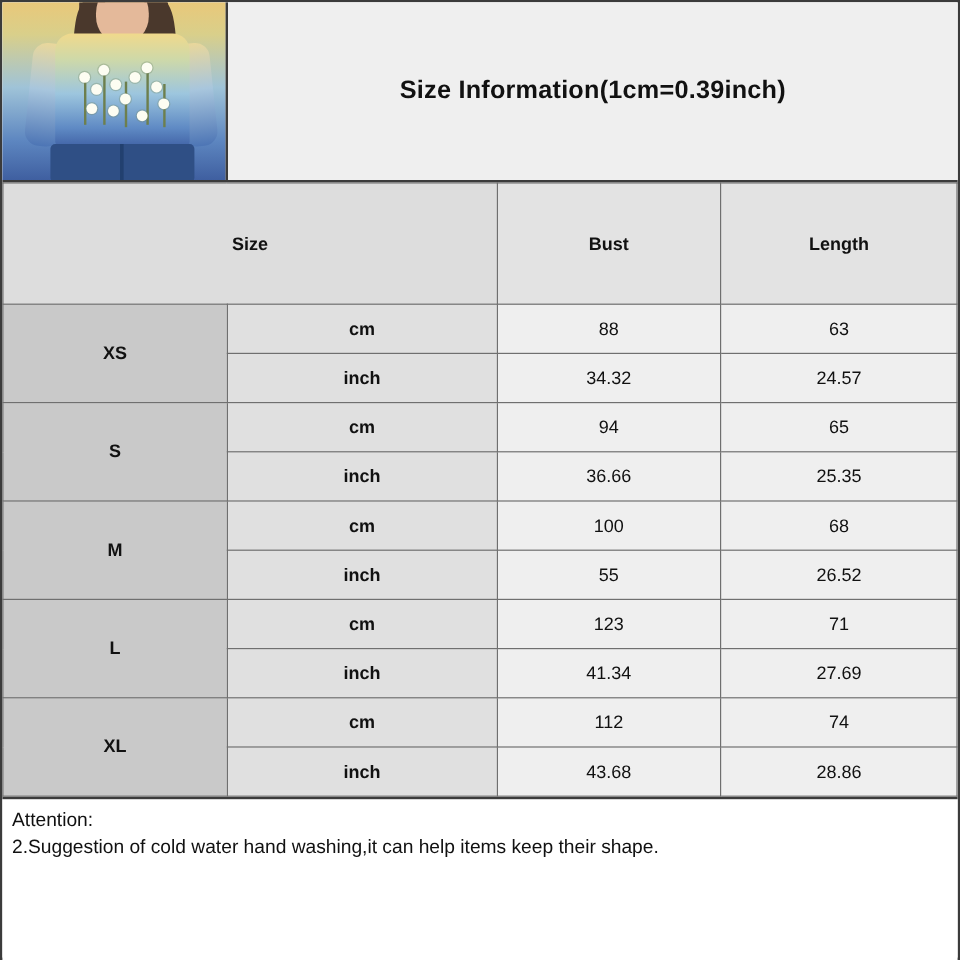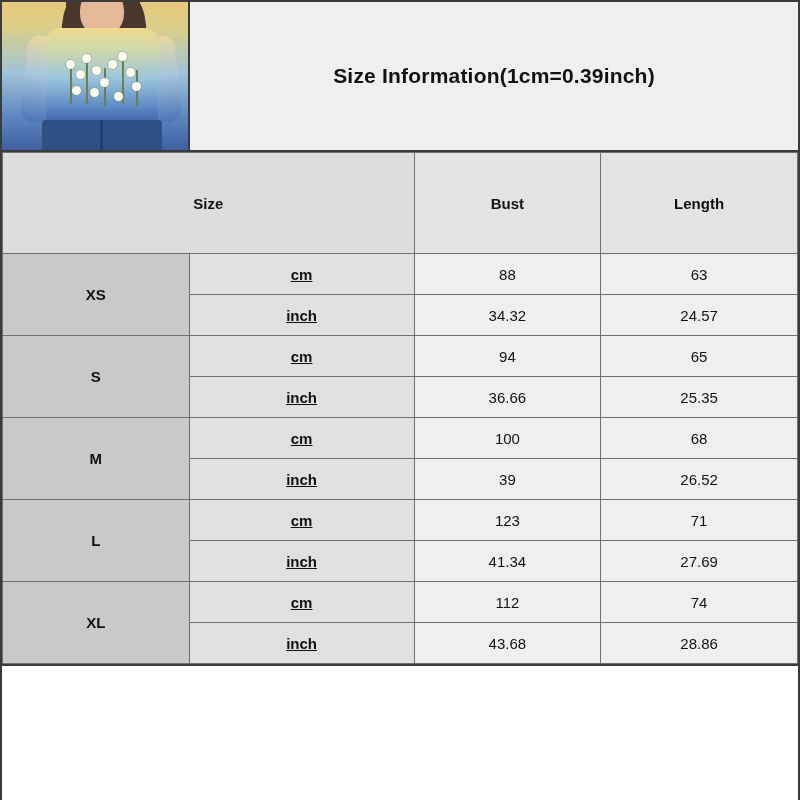--- a/index.html
+++ b/index.html
@@ -190,21 +190,20 @@
   }
   .size-label {
     font-weight: bold;
     font-size: 15px;
     background: #c9c9c9 !important;
     margin-top: 44px;
   }
   .unit-cell {
     font-weight: bold;
     background: #e0e0e0 !important;
-    text-decoration: underline;
   }
   .val-cell {
     background: #efefef !important;
   }
   .data-row td { height: 38px; }
 
   
   .attention {
     border-top: 2px solid #3b3b3b;
     padding: 6px 8px 0 8px;
@@ -298,21 +297,21 @@
       </tr>
 
       <tr class="data-row">
         <td class="size-label" rowspan="2">M</td>
         <td class="unit-cell">cm</td>
         <td class="val-cell">100</td>
         <td class="val-cell">68</td>
       </tr>
       <tr class="data-row">
         <td class="unit-cell">inch</td>
-        <td class="val-cell">39</td>
+        <td class="val-cell">55</td>
         <td class="val-cell">26.52</td>
       </tr>
 
       <tr class="data-row">
         <td class="size-label" rowspan="2">L</td>
         <td class="unit-cell">cm</td>
         <td class="val-cell">123</td>
         <td class="val-cell">71</td>
       </tr>
       <tr class="data-row">
@@ -329,15 +328,17 @@
       </tr>
       <tr class="data-row">
         <td class="unit-cell">inch</td>
         <td class="val-cell">43.68</td>
         <td class="val-cell">28.86</td>
       </tr>
     </tbody>
   </table>
 
   <div class="attention">
+    <div class="line">Attention:</div>
+    <div class="line">2.Suggestion of cold water hand washing,it can help items keep their shape.</div>
   </div>
 
 </div>
 
 </body></html>

